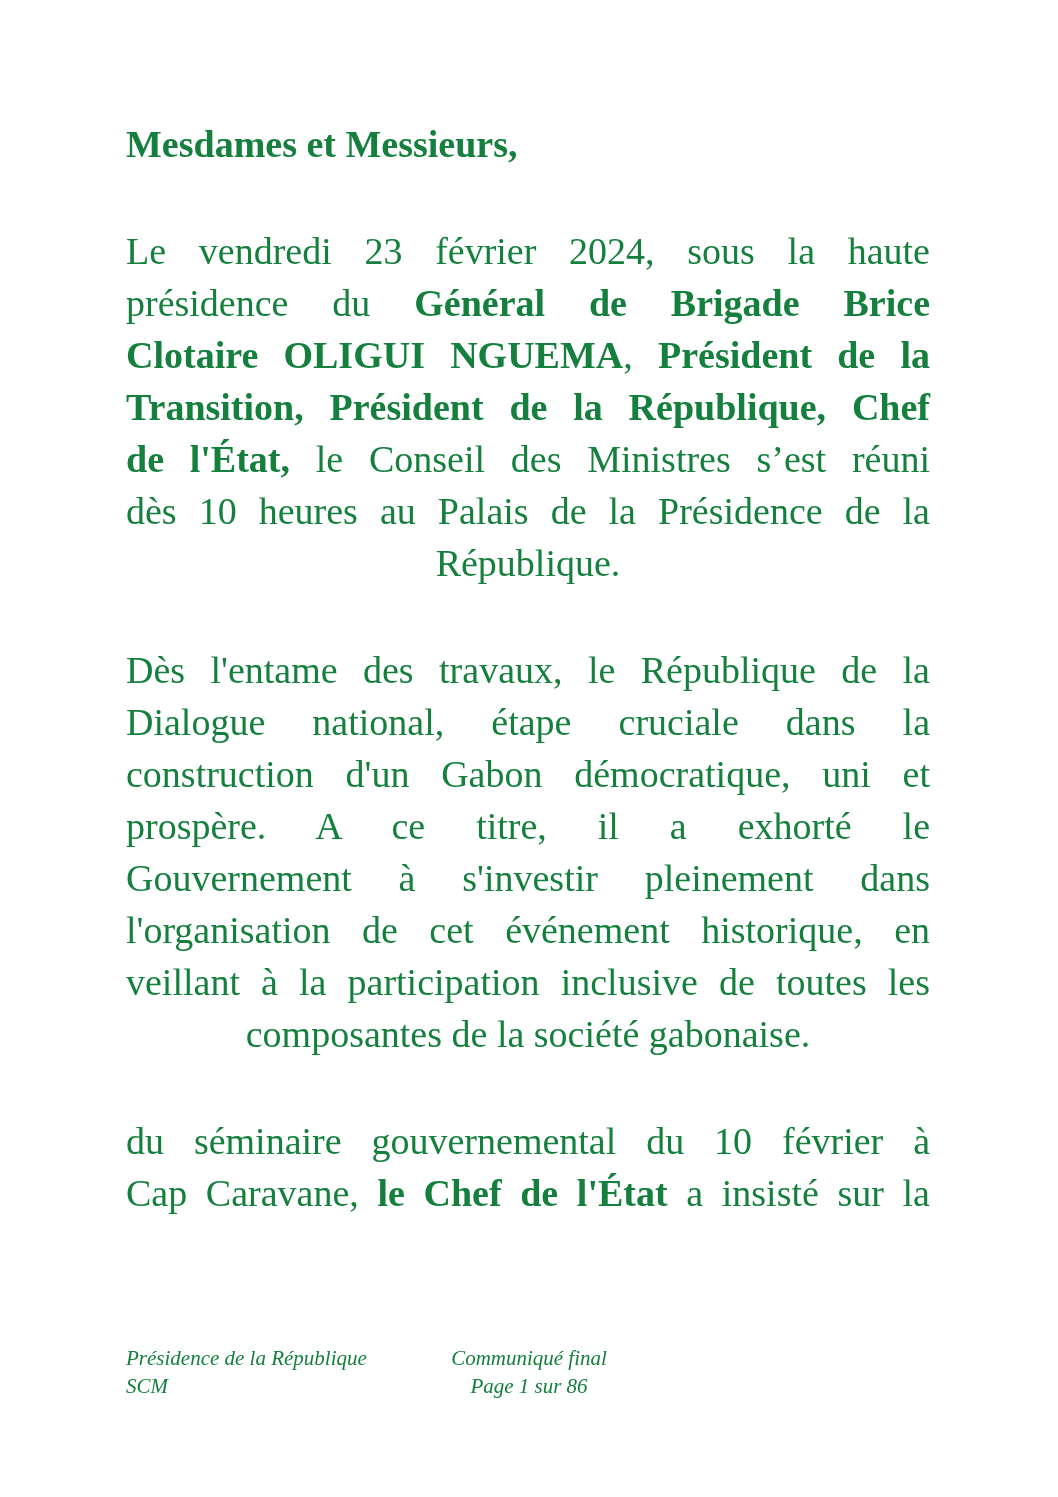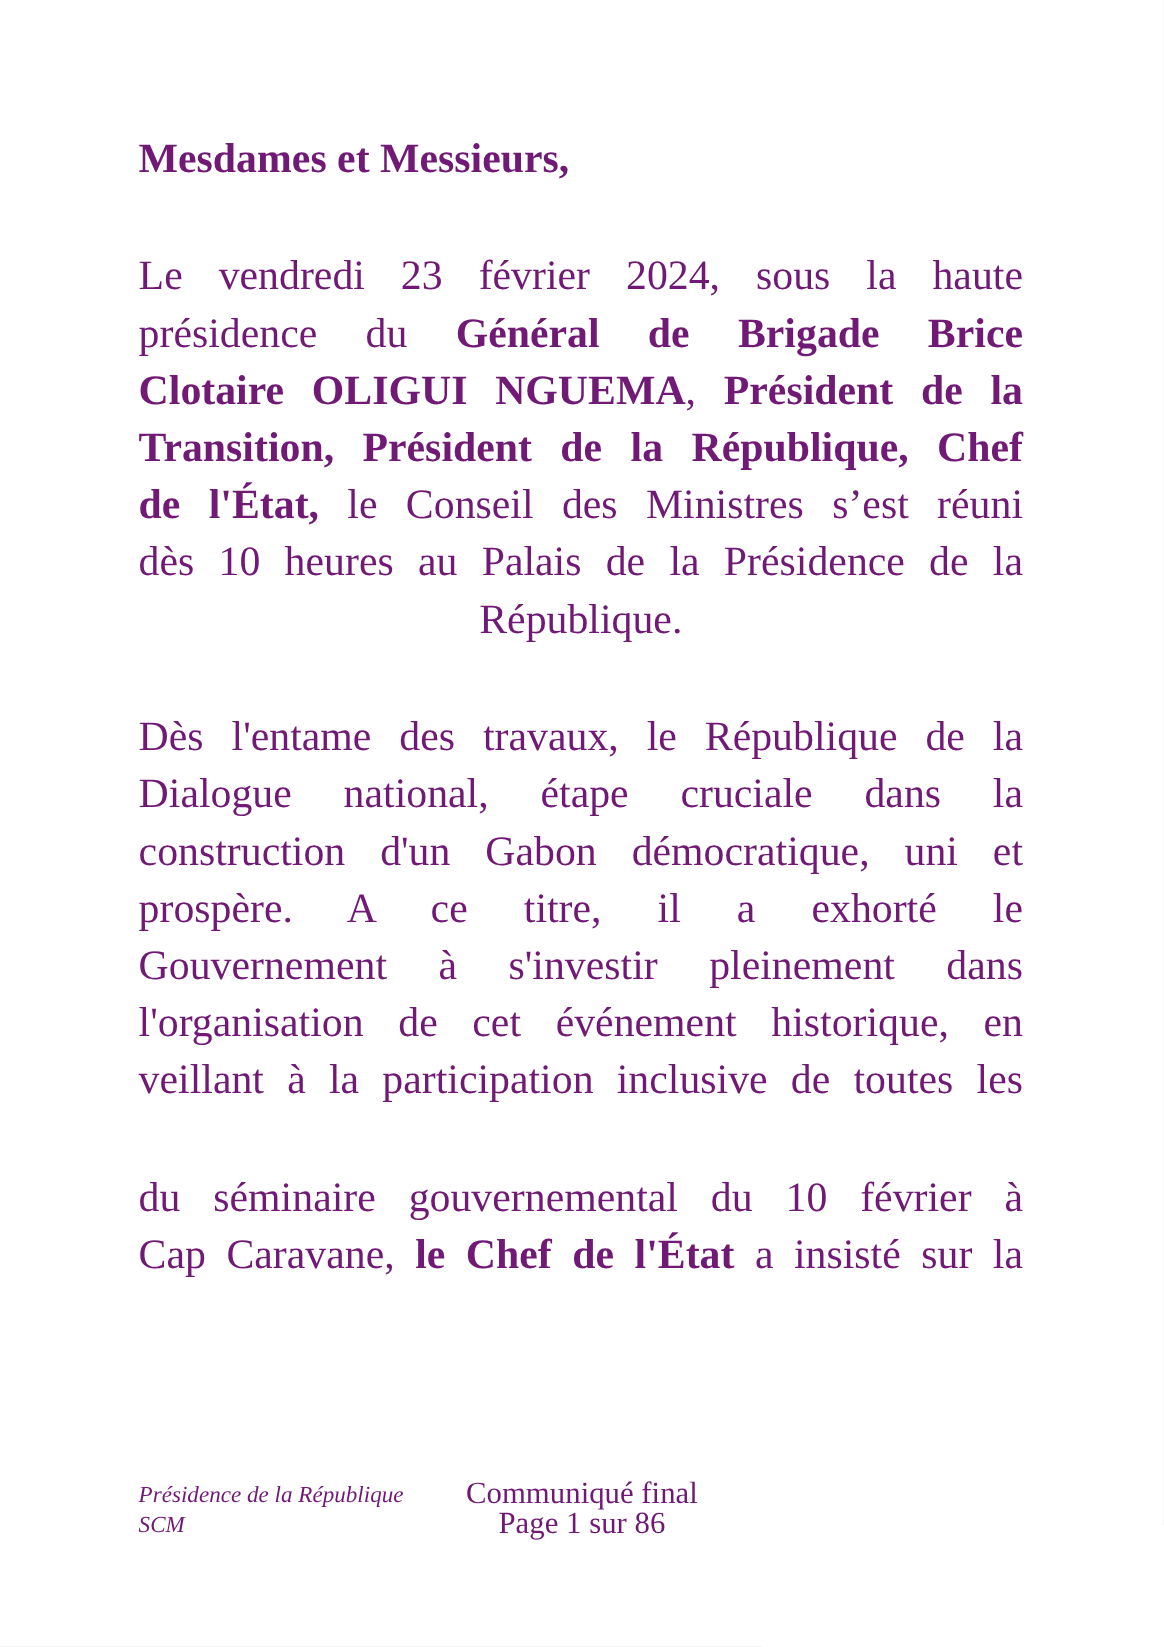--- a/index.html
+++ b/index.html
@@ -1,21 +1,21 @@
 <!DOCTYPE html>
 <html><head>
 <meta charset="utf-8">
 <style>
   html, body { margin: 0; padding: 0; background: #e8e8e8; }
   .page {
     position: relative;
     width: 1058px;
     height: 1497px;
     background: #ffffff;
-    color: #701a75;
+    color: #15803d;
     font-family: "Liberation Serif", serif;
     overflow: hidden;
     margin: 0 auto;
   }
   .content {
     position: absolute;
     left: 126px;
     top: 118px;
     width: 804px;
   }
@@ -47,21 +47,22 @@
     font-size: 21px;
     line-height: 28px;
   }
   .footer-center {
     position: absolute;
     left: 0;
     right: 0;
     top: 1344px;
     text-align: center;
     font-family: cursive;
-    font-size: 28px;
+    font-style: italic;
+    font-size: 21px;
     line-height: 28px;
   }
   .footer-line { display: block; }
 </style>
 </head>
 <body>
 
 <div class="page">
   <div class="content">
     <div class="heading">Mesdames et Messieurs,</div>
@@ -76,20 +77,21 @@
           <div class="line no-just"><span>République.</span></div>
         </div>
         <div class="para">
           <div class="line"><span>Dès l'entame des travaux, le République de la</span></div>
           <div class="line"><span>Dialogue national, étape cruciale dans la</span></div>
           <div class="line"><span>construction d'un Gabon démocratique, uni et</span></div>
           <div class="line"><span>prospère. A ce titre, il a exhorté le</span></div>
           <div class="line"><span>Gouvernement à s'investir pleinement dans</span></div>
           <div class="line"><span>l'organisation de cet événement historique, en</span></div>
           <div class="line"><span>veillant à la participation inclusive de toutes les</span></div>
+          <div class="line no-just"><span>composantes de la société gabonaise.</span></div>
         </div>
         <div class="para">
           <div class="line"><span>du séminaire gouvernemental du 10 février à</span></div>
           <div class="line"><span>Cap Caravane, </span><span class="b">le Chef de l'État</span><span> a insisté sur la</span></div>
         </div>
       </div>
   </div>
 
   <div class="footer-left">
     <span class="footer-line">Présidence de la République</span>

